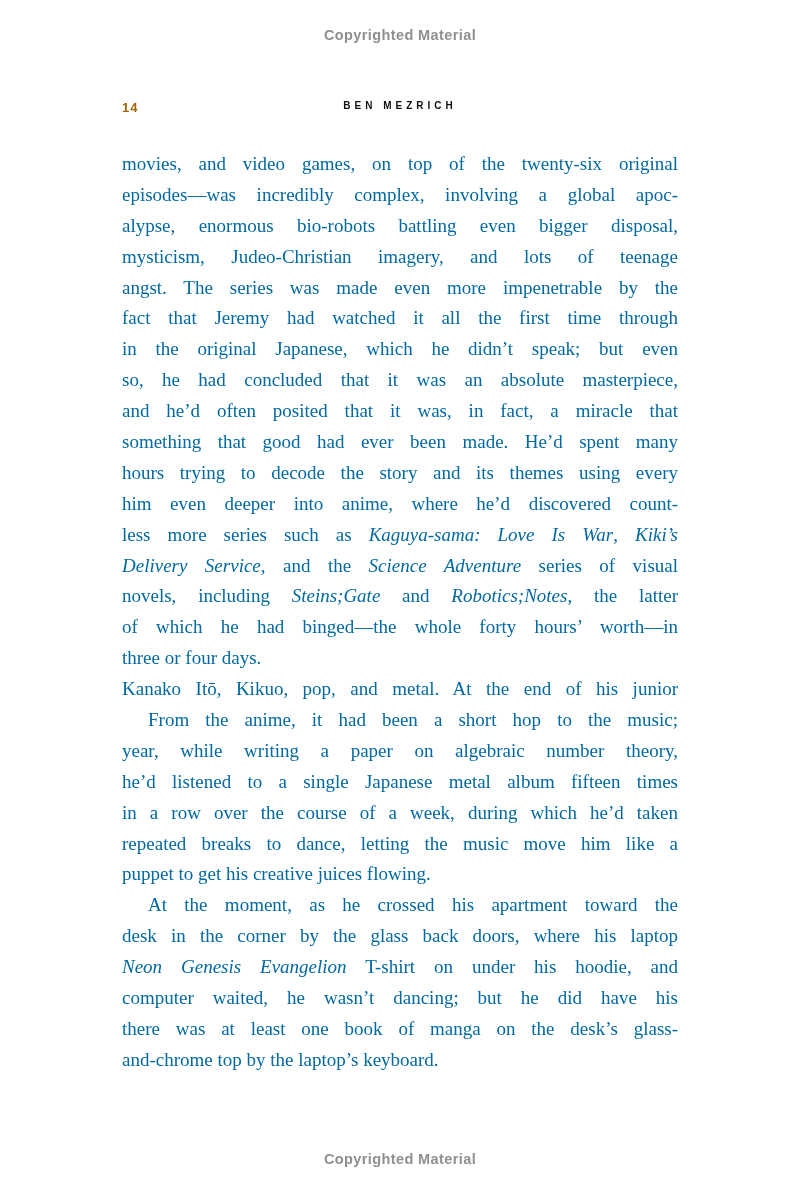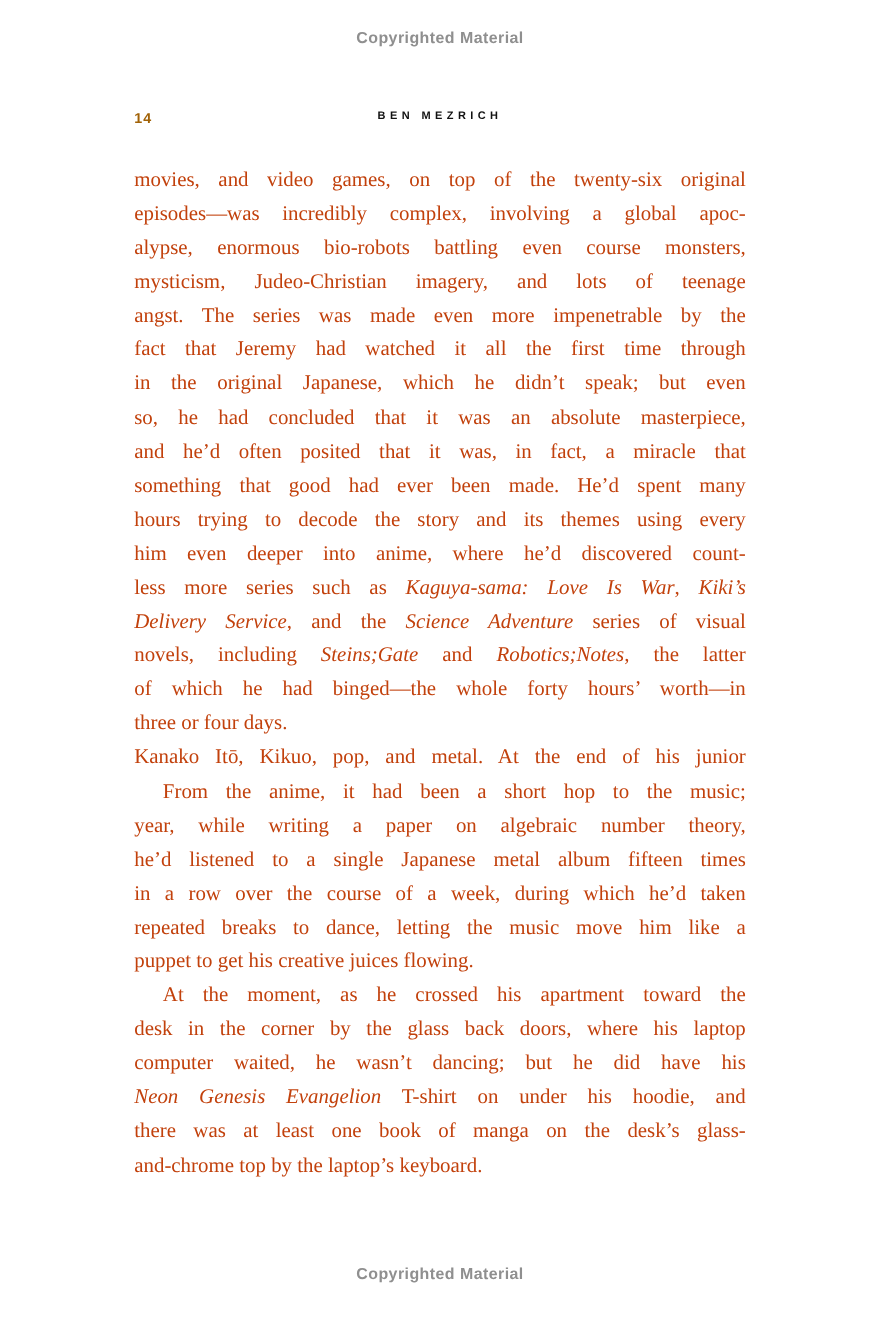--- a/index.html
+++ b/index.html
@@ -51,21 +51,21 @@
     font-weight: 700;
     letter-spacing: 4px;
     color: #111;
   }
   .body-text {
     position: absolute;
     top: 149px;
     left: 122px;
     right: 122px;
     font-size: 19px;
-    color: #c2410c;
+    color: #0369a1;
   }
   .para { margin: 0; padding: 0; }
   .line {
     line-height: 30.9px;
     height: 30.9px;
     text-align: justify;
     text-align-last: justify;
     text-justify: inter-word;
     white-space: normal;
     overflow: visible;
@@ -86,21 +86,21 @@
 
   <div class="header-row">
     <span class="page-number">14</span>
     <span class="running-header">BEN MEZRICH</span>
   </div>
 
   <div class="body-text">
       <div class="para">
         <div class="line"><span>movies, and video games, on top of the twenty-six original</span></div>
         <div class="line"><span>episodes—was incredibly complex, involving a global apoc-</span></div>
-        <div class="line"><span>alypse, enormous bio-robots battling even course monsters,</span></div>
+        <div class="line"><span>alypse, enormous bio-robots battling even bigger disposal,</span></div>
         <div class="line"><span>mysticism, Judeo-Christian imagery, and lots of teenage</span></div>
         <div class="line"><span>angst. The series was made even more impenetrable by the</span></div>
         <div class="line"><span>fact that Jeremy had watched it all the first time through</span></div>
         <div class="line"><span>in the original Japanese, which he didn’t speak; but even</span></div>
         <div class="line"><span>so, he had concluded that it was an absolute masterpiece,</span></div>
         <div class="line"><span>and he’d often posited that it was, in fact, a miracle that</span></div>
         <div class="line"><span>something that good had ever been made. He’d spent many</span></div>
         <div class="line"><span>hours trying to decode the story and its themes using every</span></div>
         <div class="line"><span>him even deeper into anime, where he’d discovered count-</span></div>
         <div class="line"><span>less more series such as </span><em>Kaguya-sama: Love Is War</em><span>, </span><em>Kiki’s</em></div>
@@ -114,22 +114,22 @@
         <div class="line first-indent"><span>From the anime, it had been a short hop to the music;</span></div>
         <div class="line"><span>year, while writing a paper on algebraic number theory,</span></div>
         <div class="line"><span>he’d listened to a single Japanese metal album fifteen times</span></div>
         <div class="line"><span>in a row over the course of a week, during which he’d taken</span></div>
         <div class="line"><span>repeated breaks to dance, letting the music move him like a</span></div>
         <div class="line last"><span>puppet to get his creative juices flowing.</span></div>
       </div>
       <div class="para">
         <div class="line first-indent"><span>At the moment, as he crossed his apartment toward the</span></div>
         <div class="line"><span>desk in the corner by the glass back doors, where his laptop</span></div>
+        <div class="line"><em>Neon Genesis Evangelion</em><span> T-shirt on under his hoodie, and</span></div>
         <div class="line"><span>computer waited, he wasn’t dancing; but he did have his</span></div>
-        <div class="line"><em>Neon Genesis Evangelion</em><span> T-shirt on under his hoodie, and</span></div>
         <div class="line"><span>there was at least one book of manga on the desk’s glass-</span></div>
         <div class="line last"><span>and-chrome top by the laptop’s keyboard.</span></div>
       </div>
     </div>
 
   <div class="copyright bottom">Copyrighted Material</div>
 
 </div>
 
 </body></html>

